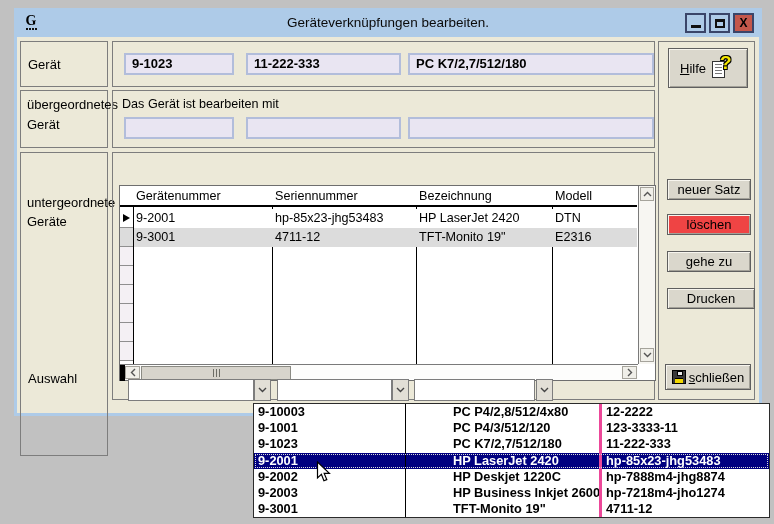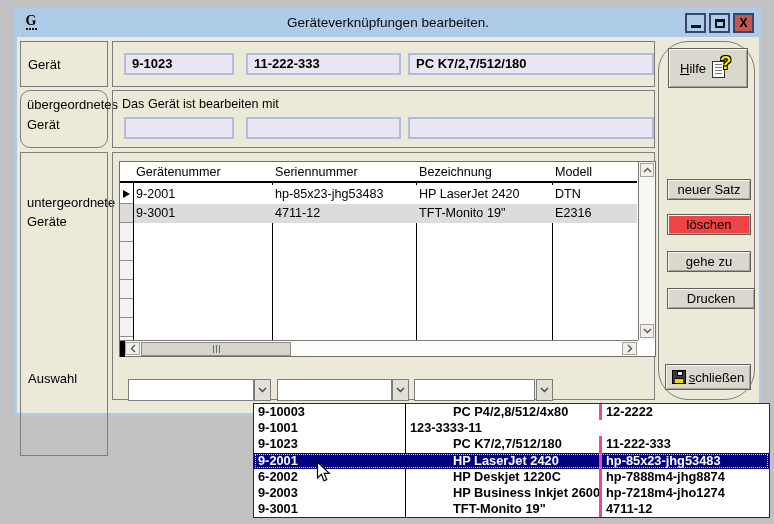--- a/index.html
+++ b/index.html
@@ -26,27 +26,27 @@
   
   #content { position:absolute; left:3px; top:29px; width:742px; height:376px; background:#ece9d8;padding-left:47px; }
   .box { position:absolute; border:1px solid #7d7d7d; }
   .lbl { position:absolute; font-size:13px; color:#000; white-space:nowrap; }
   .field { position:absolute; height:22px; background:#e9e5f2; border:2px solid #b2bddb;
     font-size:13px; font-weight:bold; line-height:18px; padding-left:6px; white-space:nowrap; overflow:hidden; }
   .note { position:absolute; font-size:12.6px; white-space:nowrap; }
   
   #box-geraet-label   { left:3px;  top:4px;   width:88px;  height:46px; }
   #box-geraet-content { left:95px; top:4px;   width:543px; height:46px; }
-  #box-ueber-label    { left:3px;  top:53px;  width:88px;  height:58px;border-radius:10px; }
+  #box-ueber-label    { left:3px;  top:53px;  width:88px;  height:58px; }
   #box-ueber-content  { left:95px; top:53px;  width:543px; height:58px; }
   #box-unter-label    { left:3px;  top:115px; width:88px;  height:304px; }
   #box-unter-content  { left:95px; top:115px; width:543px; height:248px; }
-  #box-buttons        { left:641px;top:4px;   width:97px;  height:359px;border-radius:30px; }
-  
-  #table { position:absolute; left:6px; top:8px; width:537px; height:196px; border:1px solid #6e6e6e; background:#fff; }
+  #box-buttons        { left:641px;top:4px;   width:97px;  height:359px; }
+  
+  #table { position:absolute; left:6px; top:32px; width:537px; height:196px; border:1px solid #6e6e6e; background:#fff; }
   .col-line { position:absolute; top:0; width:1px; height:178px; background:#000; }
   #thead { position:absolute; left:0; top:0; width:517px; height:21px; border-bottom:2px solid #000; background:#fff; }
   .hcell { position:absolute; top:3px; font-size:12.6px; white-space:nowrap; }
   .trow { position:absolute; left:14px; width:503px; height:19px; }
   .tcell { position:absolute; top:2px; font-size:12.6px; white-space:nowrap; overflow:hidden; }
   #selcol { position:absolute; left:0; top:23px; width:13px; height:155px; }
   .sel-cell { width:13px; height:19px; border-bottom:1px solid #8f8f8f; background:#f4f0f4; }
   .sel-cell.current { background:#fff; position:relative; }
   .marker { position:absolute; left:3px; top:5px; width:0; height:0;
     border-left:7px solid #000; border-top:4.5px solid transparent; border-bottom:4.5px solid transparent; }
@@ -267,34 +267,35 @@
 </div>
 
 <div id="dropdown">
   <div class="dd-row">
     <div class="dd-c1">9-10003</div>
     <div class="dd-c2">PC P4/2,8/512/4x80</div>
     <div class="dd-c3">12-2222</div>
   </div>
   <div class="dd-row">
     <div class="dd-c1">9-1001</div>
+    <div class="dd-c2">PC P4/3/512/120</div>
     <div class="dd-c3">123-3333-11</div>
   </div>
   <div class="dd-row">
     <div class="dd-c1">9-1023</div>
     <div class="dd-c2">PC K7/2,7/512/180</div>
     <div class="dd-c3">11-222-333</div>
   </div>
   <div class="dd-row sel">
     <div class="dd-c1">9-2001</div>
     <div class="dd-c2">HP LaserJet 2420</div>
     <div class="dd-c3">hp-85x23-jhg53483</div>
   </div>
   <div class="dd-row">
-    <div class="dd-c1">6-2002</div>
+    <div class="dd-c1">9-2002</div>
     <div class="dd-c2">HP Deskjet 1220C</div>
     <div class="dd-c3">hp-7888m4-jhg8874</div>
   </div>
   <div class="dd-row">
     <div class="dd-c1">9-2003</div>
     <div class="dd-c2">HP Business Inkjet 2600DN</div>
     <div class="dd-c3">hp-7218m4-jho1274</div>
   </div>
   <div class="dd-row">
     <div class="dd-c1">9-3001</div>

